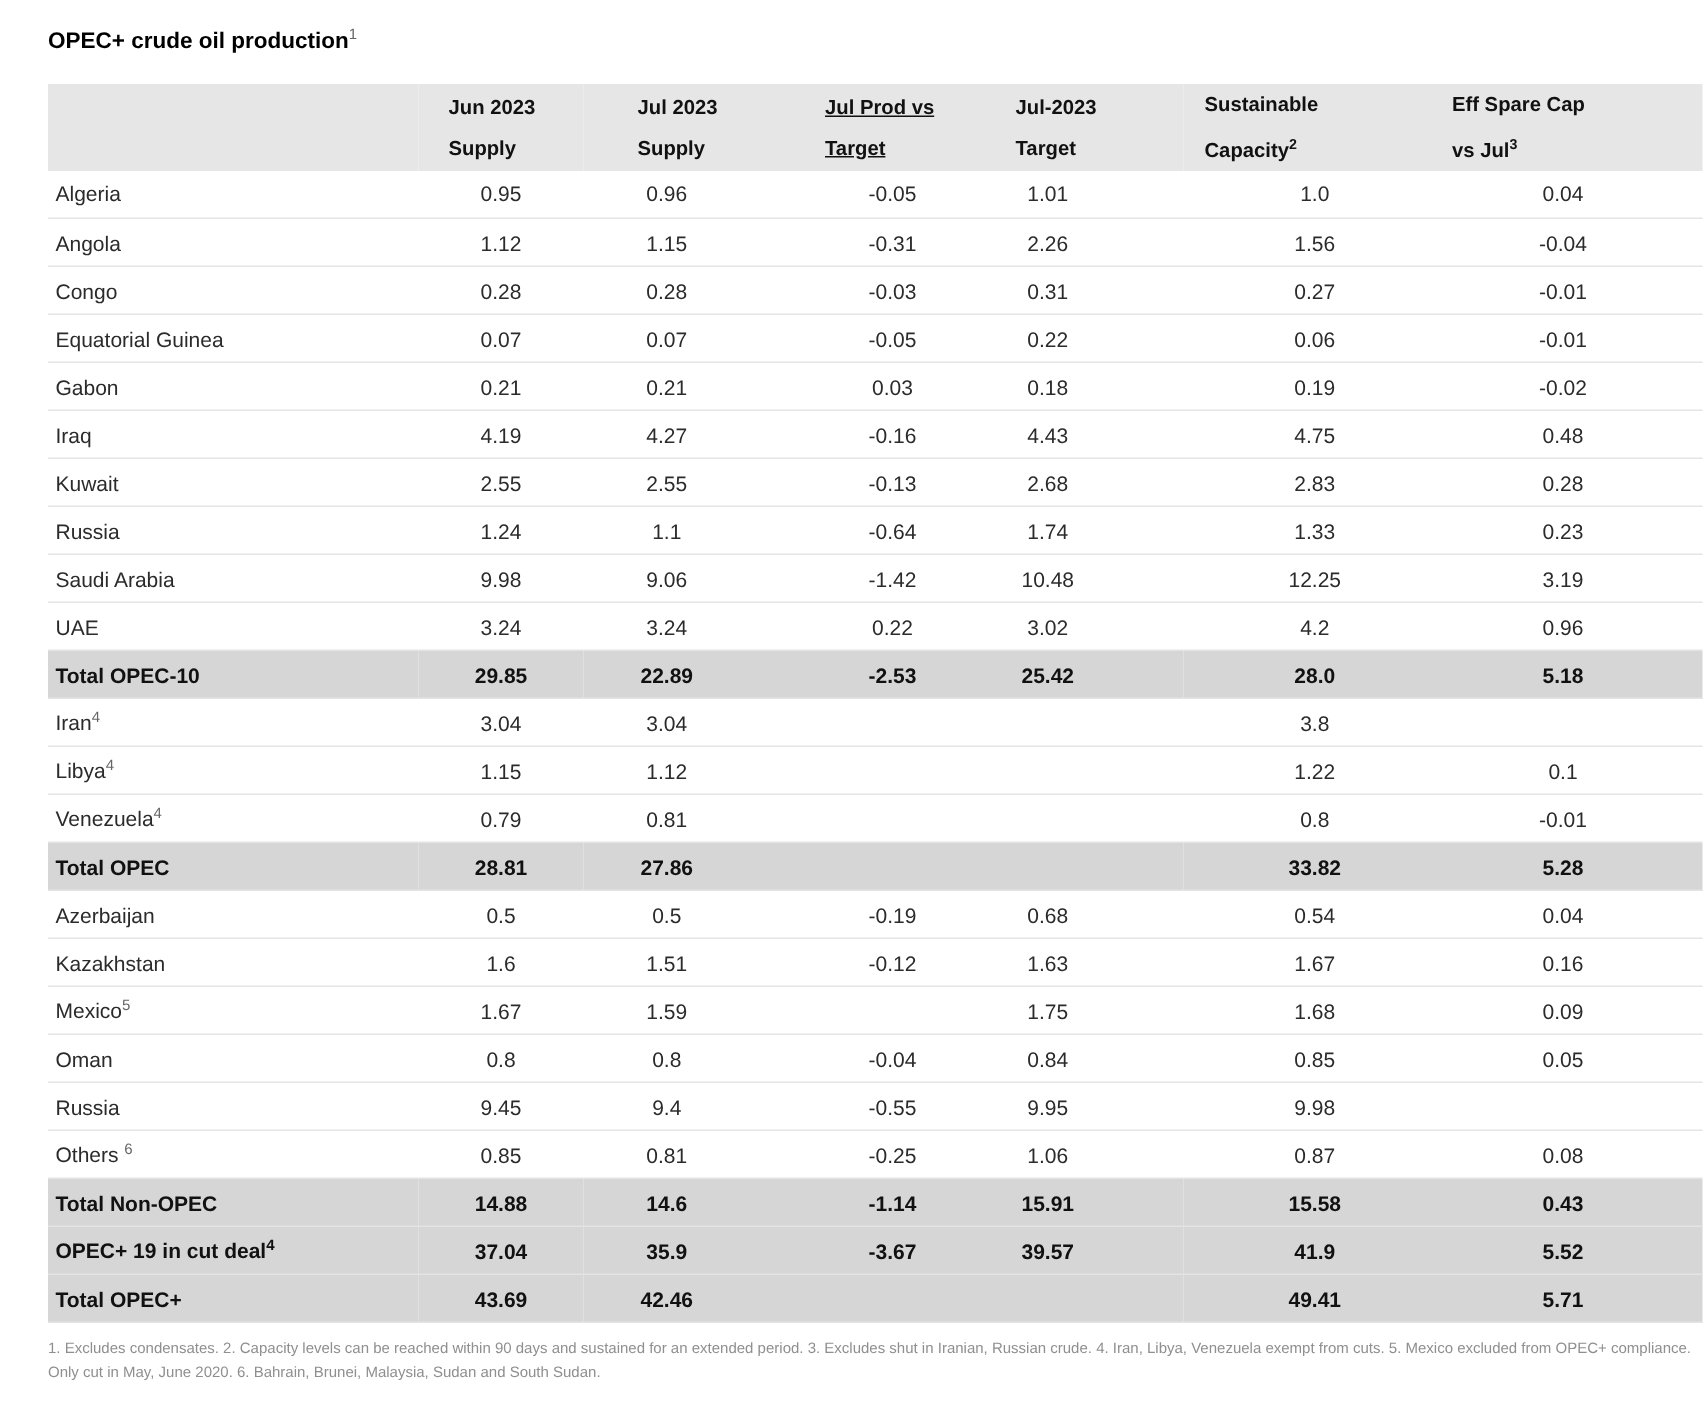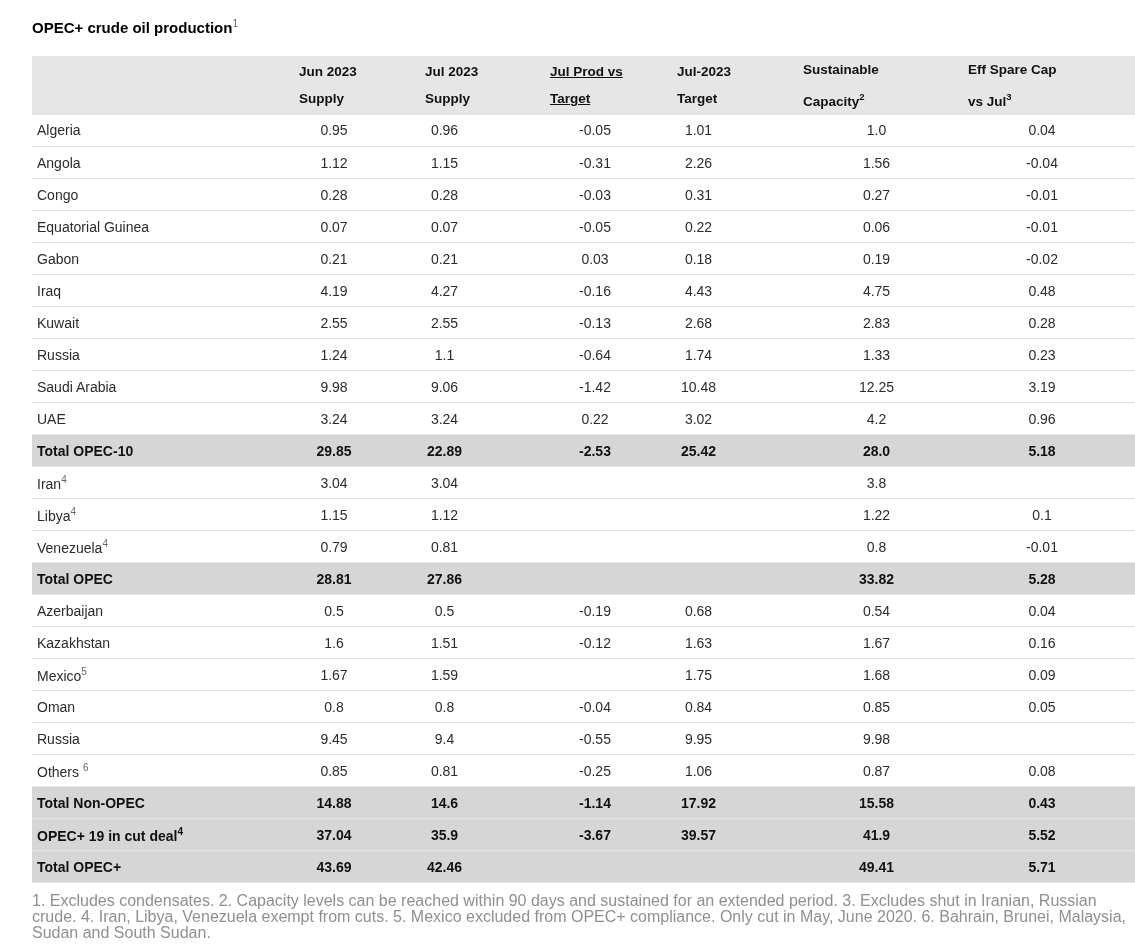--- a/index.html
+++ b/index.html
@@ -88,21 +88,21 @@
   }
   tr.total td{
     background:var(--total_bg);
     font-weight:700;
     color:var(--strong_text);
   }
   tr.total td sup{color:var(--strong_text);font-weight:700;}
   .footnotes{
     margin:10px 0 0 0;
     width:1100px;
-    font-size:16px;
+    font-size:10px;
     line-height:16px;
     color:var(--muted);
   }
 </style>
 </head>
 <body>
 
 <div class="page">
   <h1 class="title"><span>OPEC+ crude oil production</span><sup>1</sup></h1>
 
@@ -315,21 +315,21 @@
           <td class="c3 num">-0.25</td>
           <td class="c4 num">1.06</td>
           <td class="c5 num">0.87</td>
           <td class="c6 num">0.08</td>
         </tr>
         <tr class="total">
           <td class="c0 country">Total Non-OPEC</td>
           <td class="c1 num">14.88</td>
           <td class="c2 num">14.6</td>
           <td class="c3 num">-1.14</td>
-          <td class="c4 num">17.92</td>
+          <td class="c4 num">15.91</td>
           <td class="c5 num">15.58</td>
           <td class="c6 num">0.43</td>
         </tr>
         <tr class="total">
           <td class="c0 country">OPEC+ 19 in cut deal<sup>4</sup></td>
           <td class="c1 num">37.04</td>
           <td class="c2 num">35.9</td>
           <td class="c3 num">-3.67</td>
           <td class="c4 num">39.57</td>
           <td class="c5 num">41.9</td>

